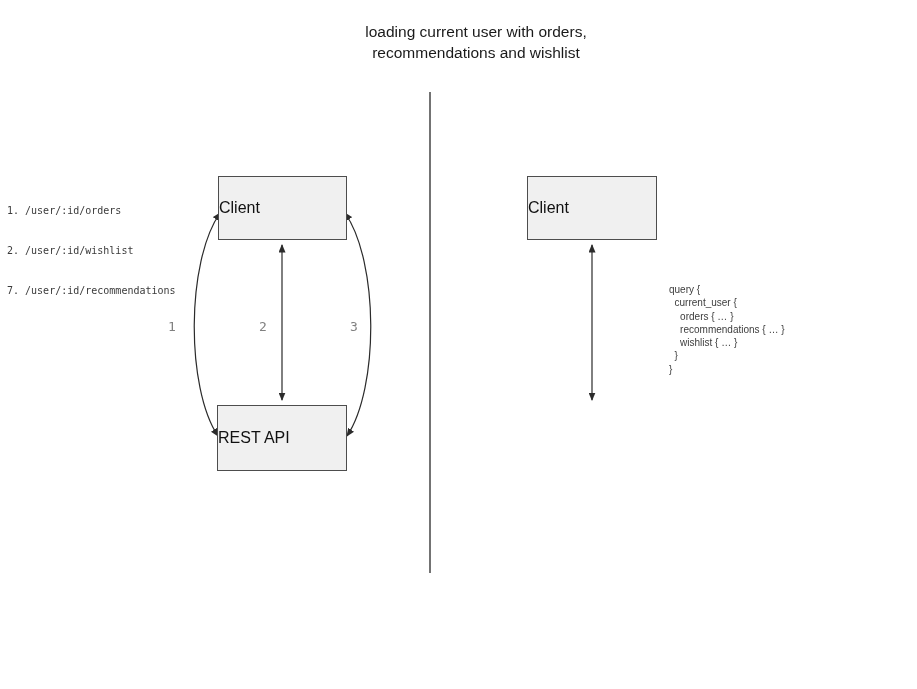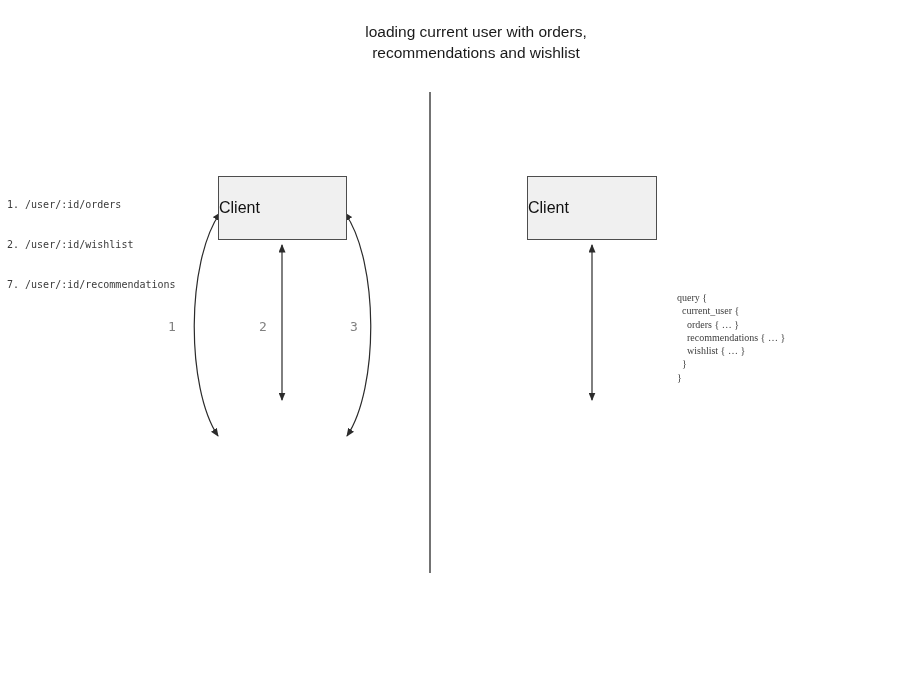--- a/index.html
+++ b/index.html
@@ -36,32 +36,32 @@
   .box{
     position:absolute;
     background:var(--box-fill);
     border:1.5px solid var(--box-border);
     box-sizing:border-box;
     display:flex;align-items:center;
     font-size:16px;color:#111111;
   }
   .endpoints{
     position:absolute;
-    left:7px;top:171px;
+    left:7px;top:177px;
     font-family:"DejaVu Sans Mono", monospace;
     font-size:10px;
     line-height:13.4px;
     color:#3a3a3a;
     white-space:pre;
   }
   .query{
     position:absolute;
     left:665px;top:279px;
-    margin:12px;
-    font-family:Liberation Serif, serif;
+    margin:4px;
+    font-family:Liberation Sans, sans-serif;
     font-size:10px;
     line-height:13.3px;
     color:var(--code-text);
     white-space:pre;
   }
   .arrow-num{
     position:absolute;
     transform:translate(-50%,-50%);
     font-family:"DejaVu Sans Mono", monospace;
     font-size:13px;
@@ -105,20 +105,23 @@
     <path d="M 592 245 L 592 400" fill="none" stroke="#2b2b2b" stroke-width="1.2" marker-start="url(#ahs)" marker-end="url(#ah)"></path>
   </svg>
 
   <span class="arrow-num" style="left:172px;top:326px;">1</span>
   <span class="arrow-num" style="left:263px;top:326px;">2</span>
   <span class="arrow-num" style="left:354px;top:326px;">3</span>
 
   <div class="box" style="left:218px;top:176px;width:129px;height:64px;">
     <span>Client</span>
   </div>
+  <div class="box" style="left:217px;top:405px;width:130px;height:66px;">
+    <span>REST API</span>
+  </div>
 
   <div class="box" style="left:527px;top:176px;width:130px;height:64px;">
     <span>Client</span>
   </div>
 
   <pre class="query">query {
   current_user {
     orders { … }
     recommendations { … }
     wishlist { … }

